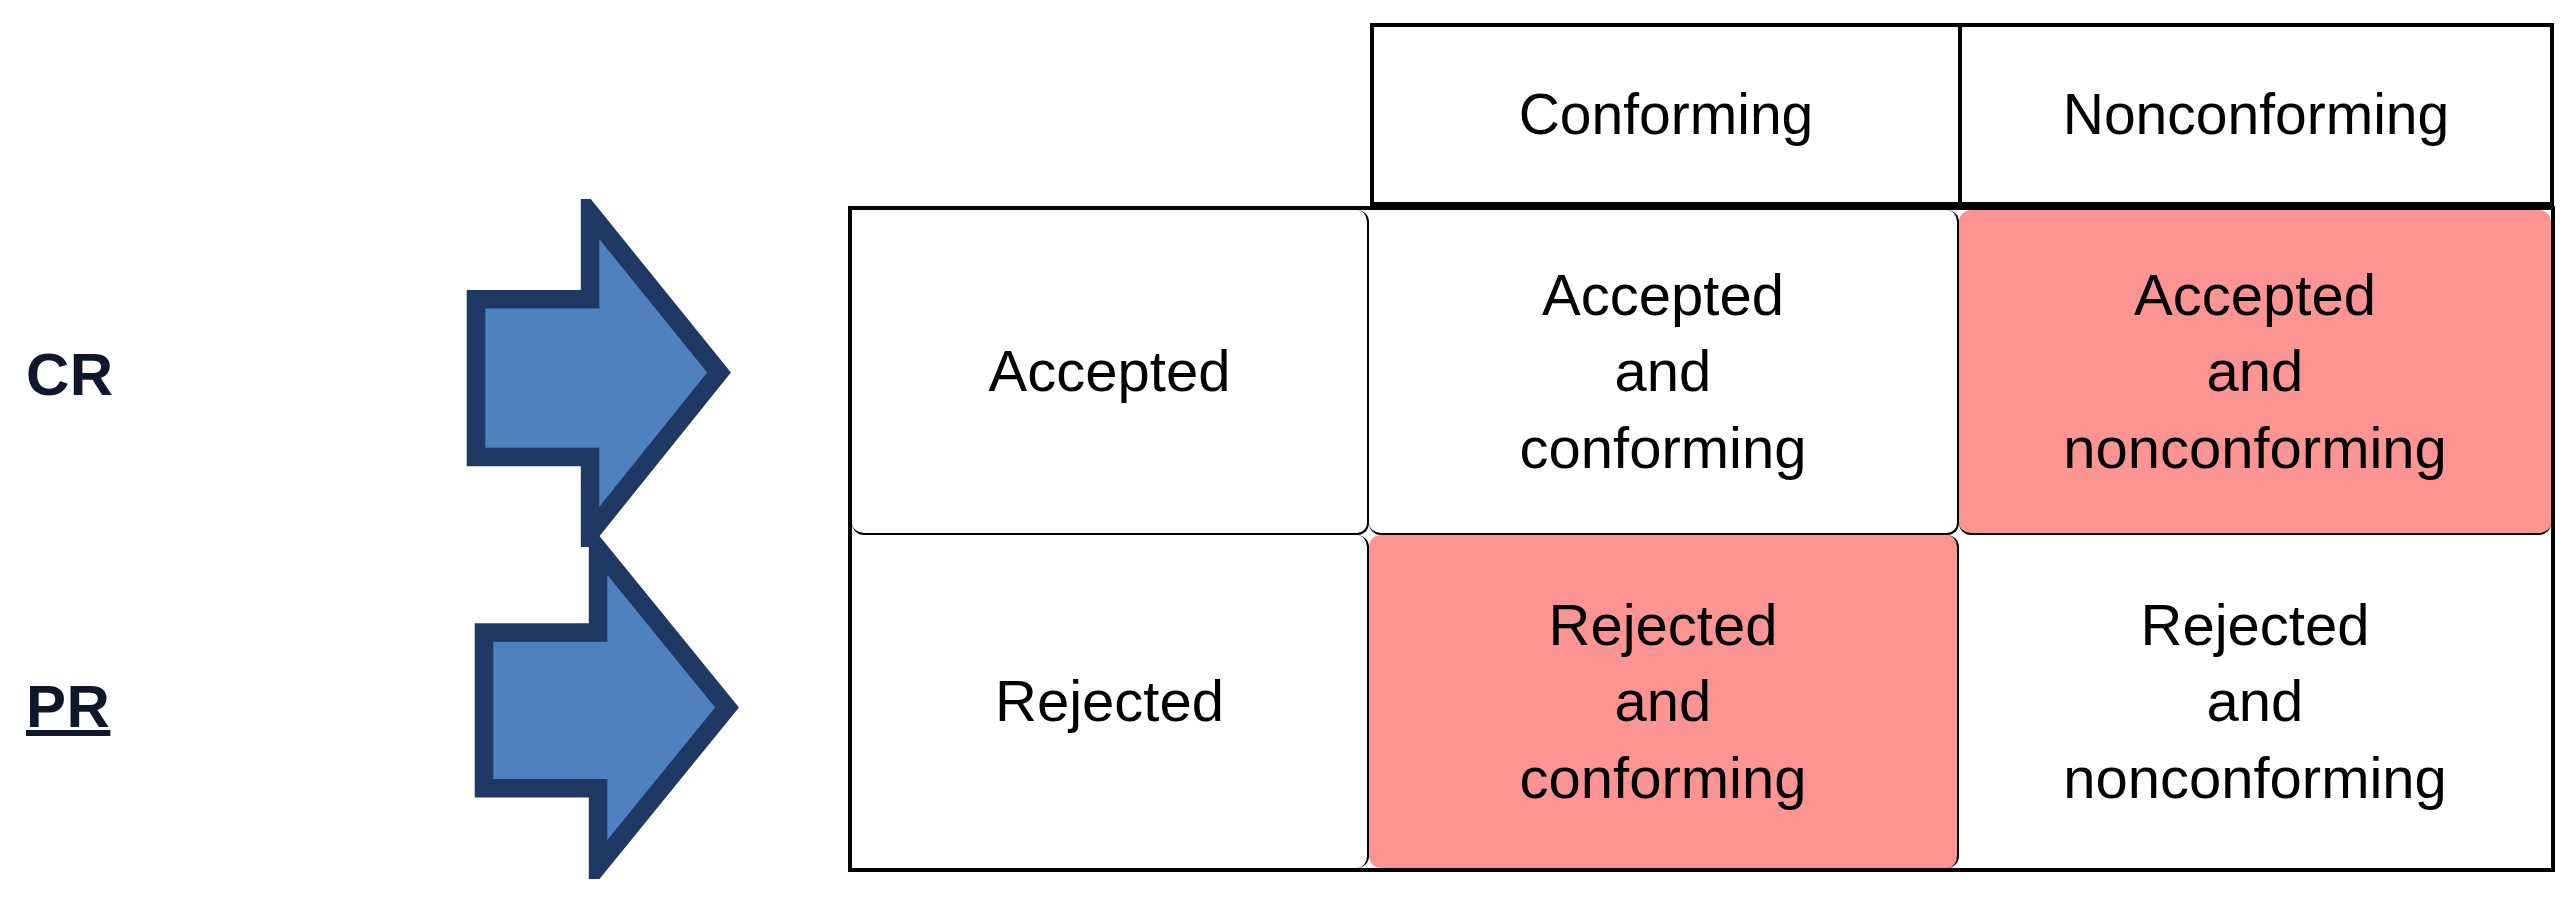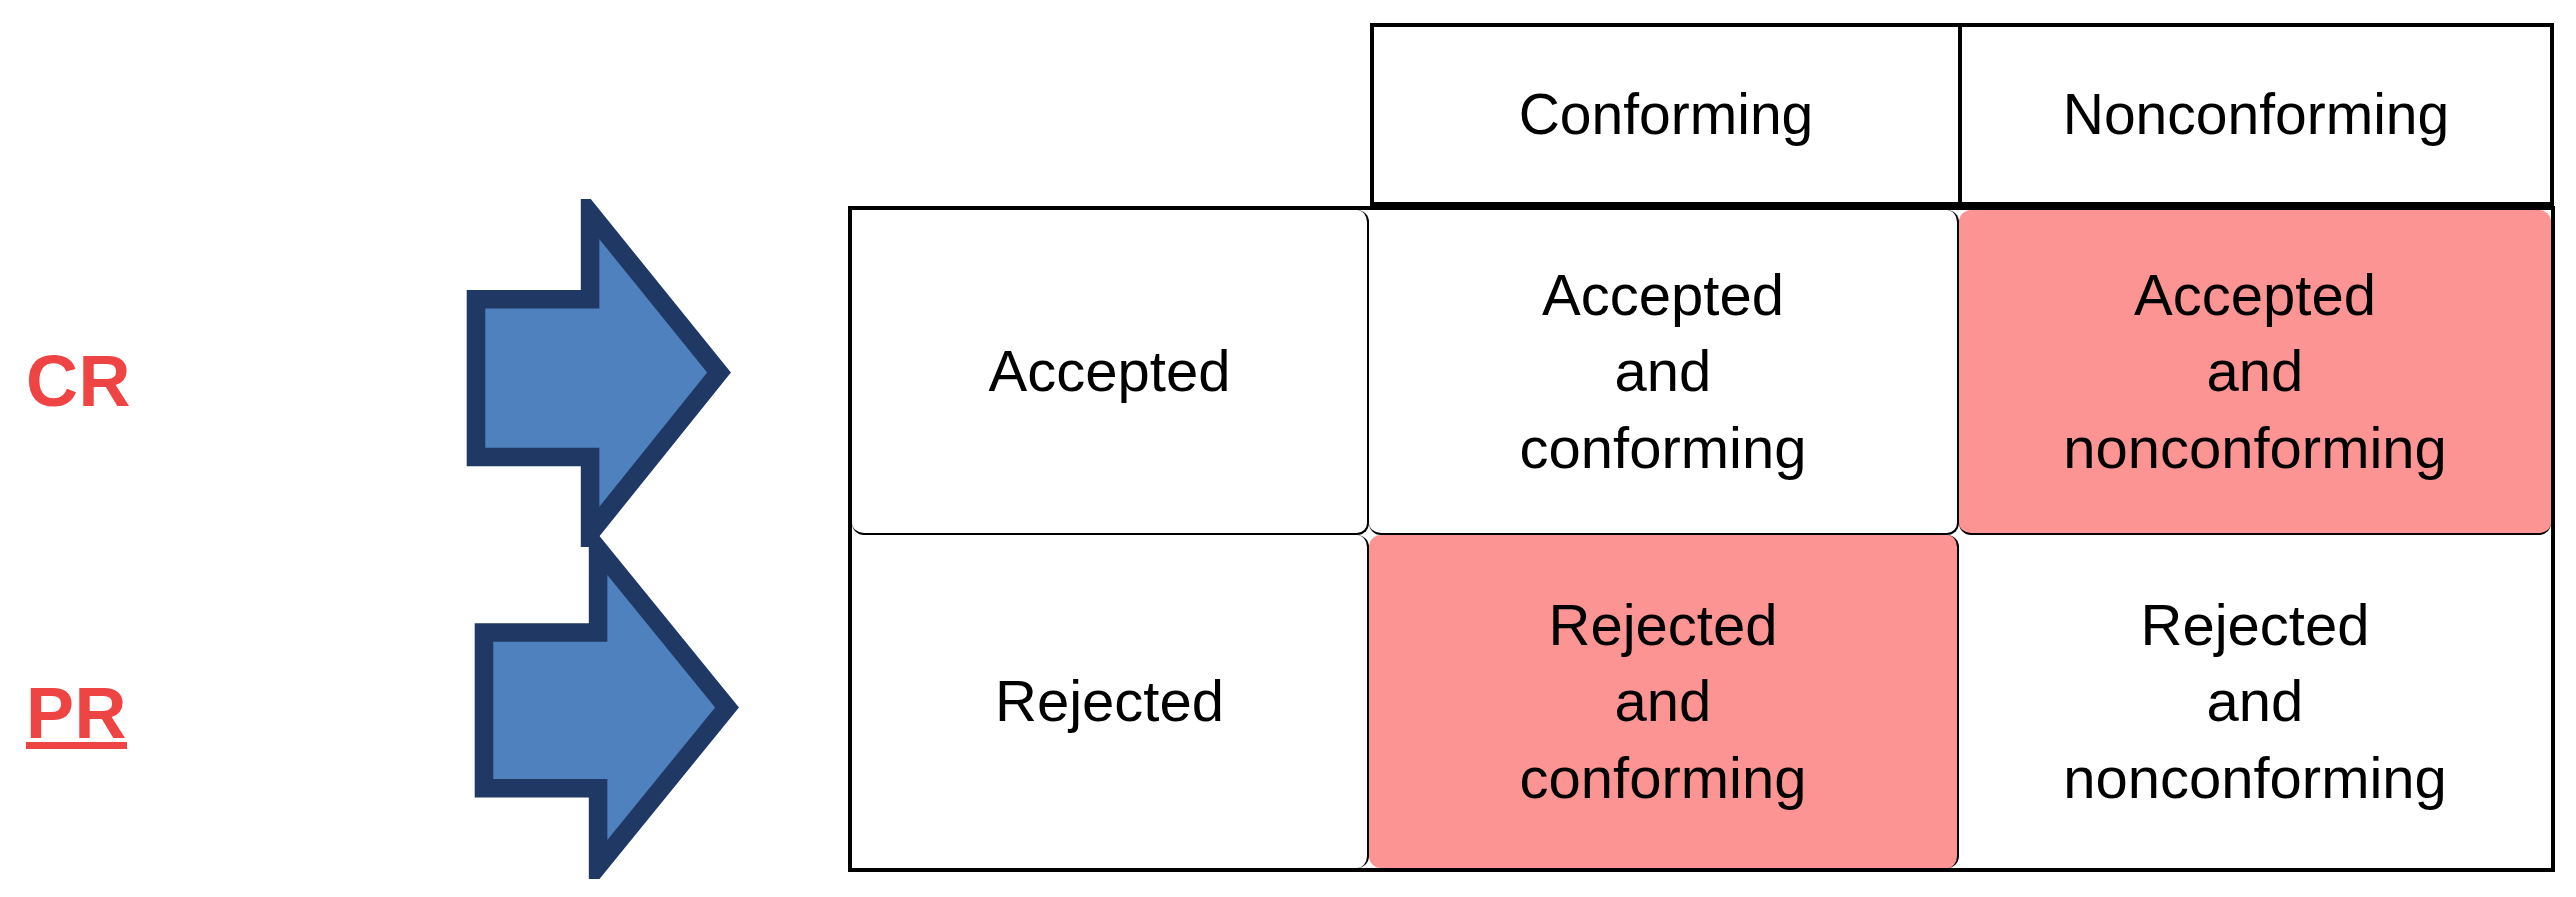--- a/index.html
+++ b/index.html
@@ -16,24 +16,24 @@
     width: 2576px;
     height: 897px;
     background: #ffffff;
     overflow: hidden;
   }
 
   
   .row-label {
     position: absolute;
     font-weight: bold;
-    font-size: 72px;
+    font-size: 60px;
     line-height: 1;
     letter-spacing: 0.5px;
-    color: #ef4444;
+    color: #0f172a;
     white-space: nowrap;
   }
   #label-cr { left: 26px; top: 345px; }
   #label-pr { left: 26px; top: 677px; text-decoration: underline; }
 
   
   .arrow-wrap { position: absolute; }
   #arrow-cr { left: 463px; top: 199px; width: 269px; height: 348px; }
   #arrow-pr { left: 471px; top: 536px; width: 269px; height: 343px; }
   .arrow-wrap svg { display: block; width: 100%; height: 100%; }

